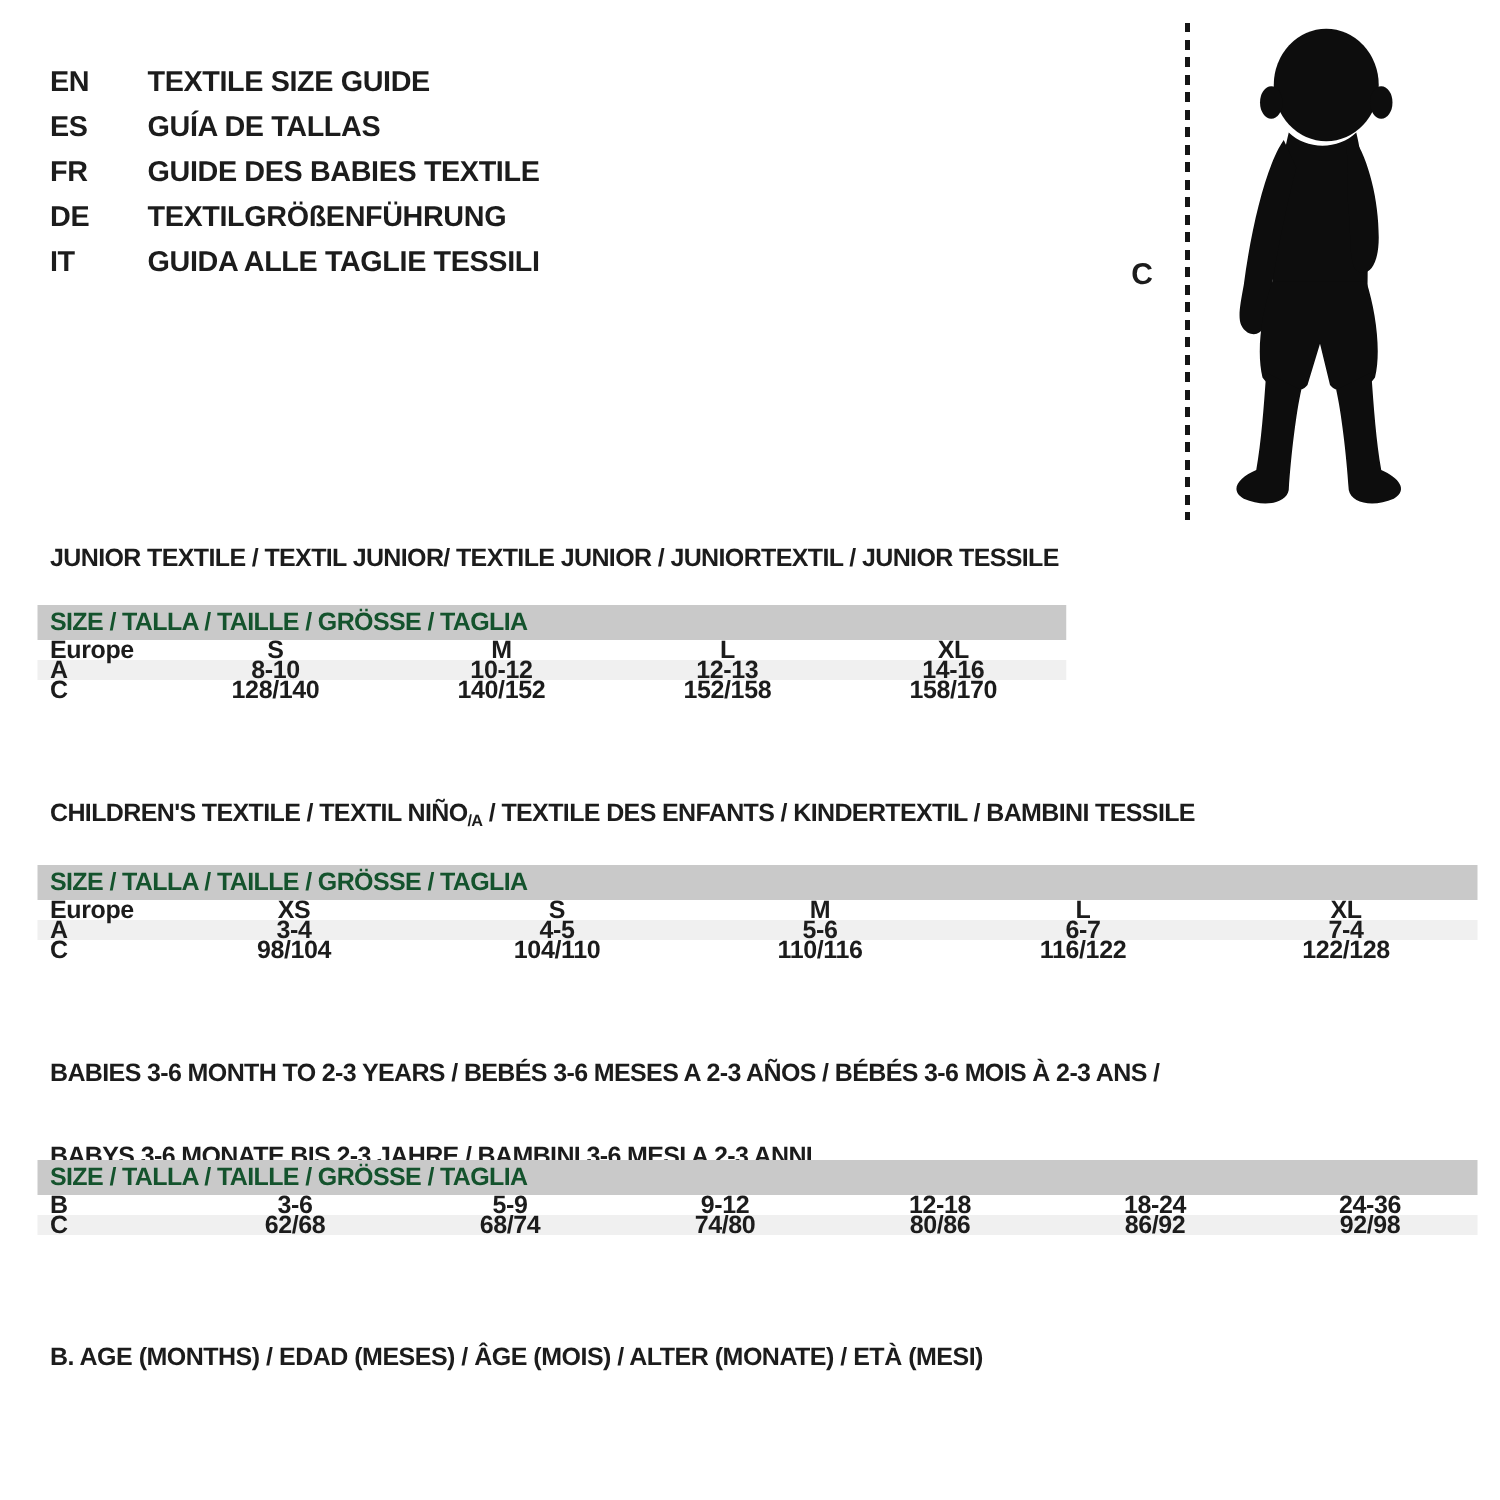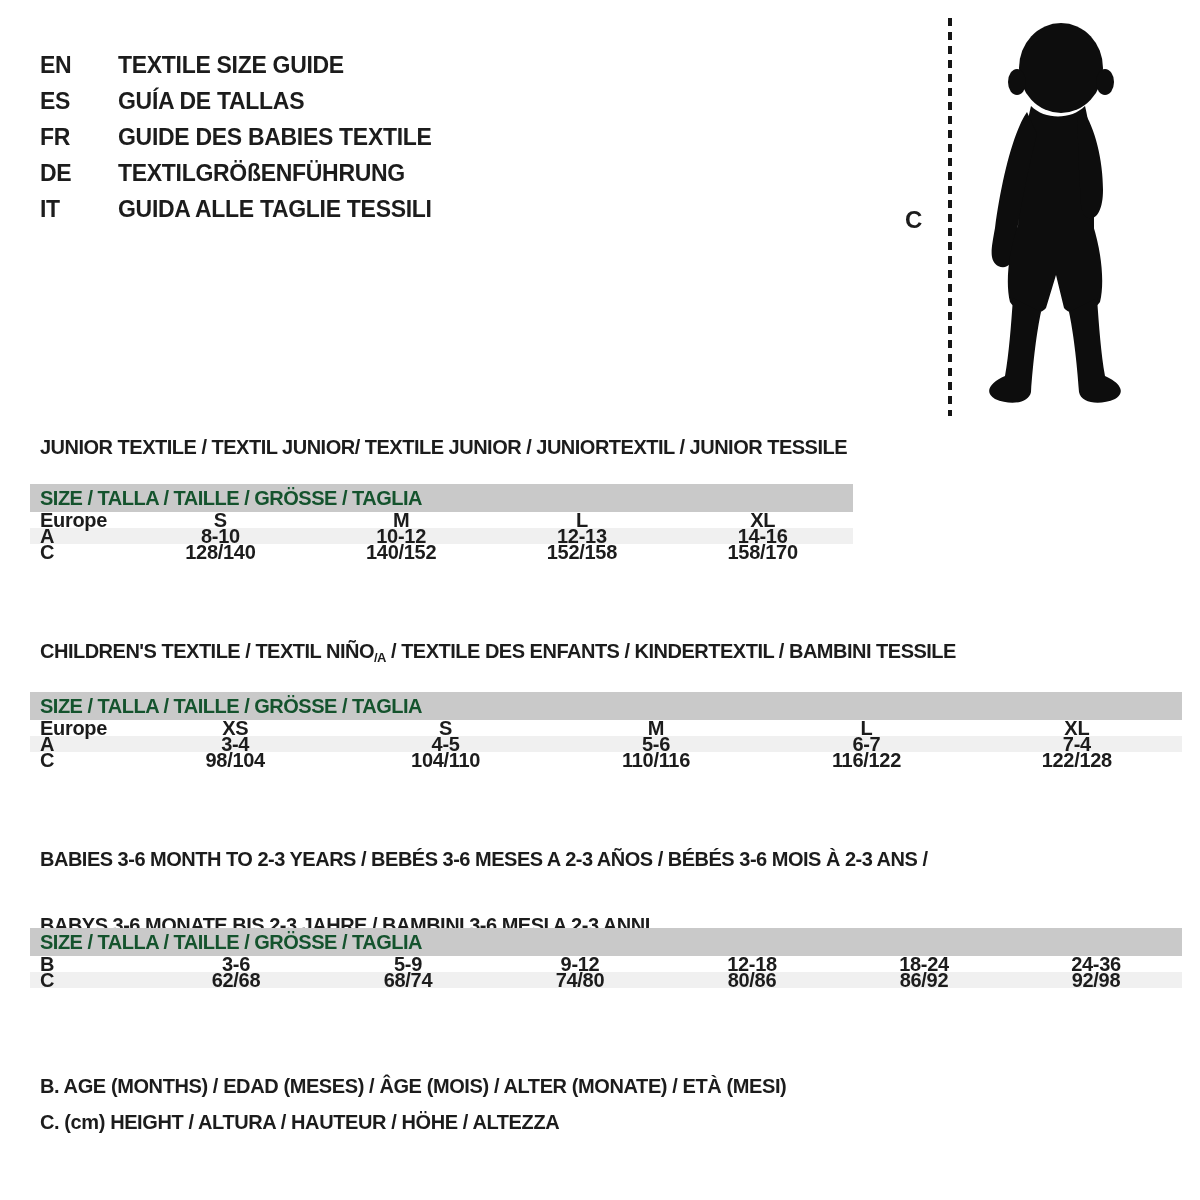--- a/index.html
+++ b/index.html
@@ -210,16 +210,15 @@
       <div class="cell">68/74</div>
       <div class="cell">74/80</div>
       <div class="cell">80/86</div>
       <div class="cell">86/92</div>
       <div class="cell">92/98</div>
     </div>
   </div>
 
   <div class="notes">
     <div class="note-line">B. AGE (MONTHS) / EDAD (MESES) / ÂGE (MOIS) / ALTER (MONATE) / ETÀ (MESI)</div>
-    <div class="note-line">C. (cm) HEIGHT / ALTURA / HAUTEUR / HÖHE / ALTEZZA</div>
   </div>
 
 </div>
 
 </body></html>

